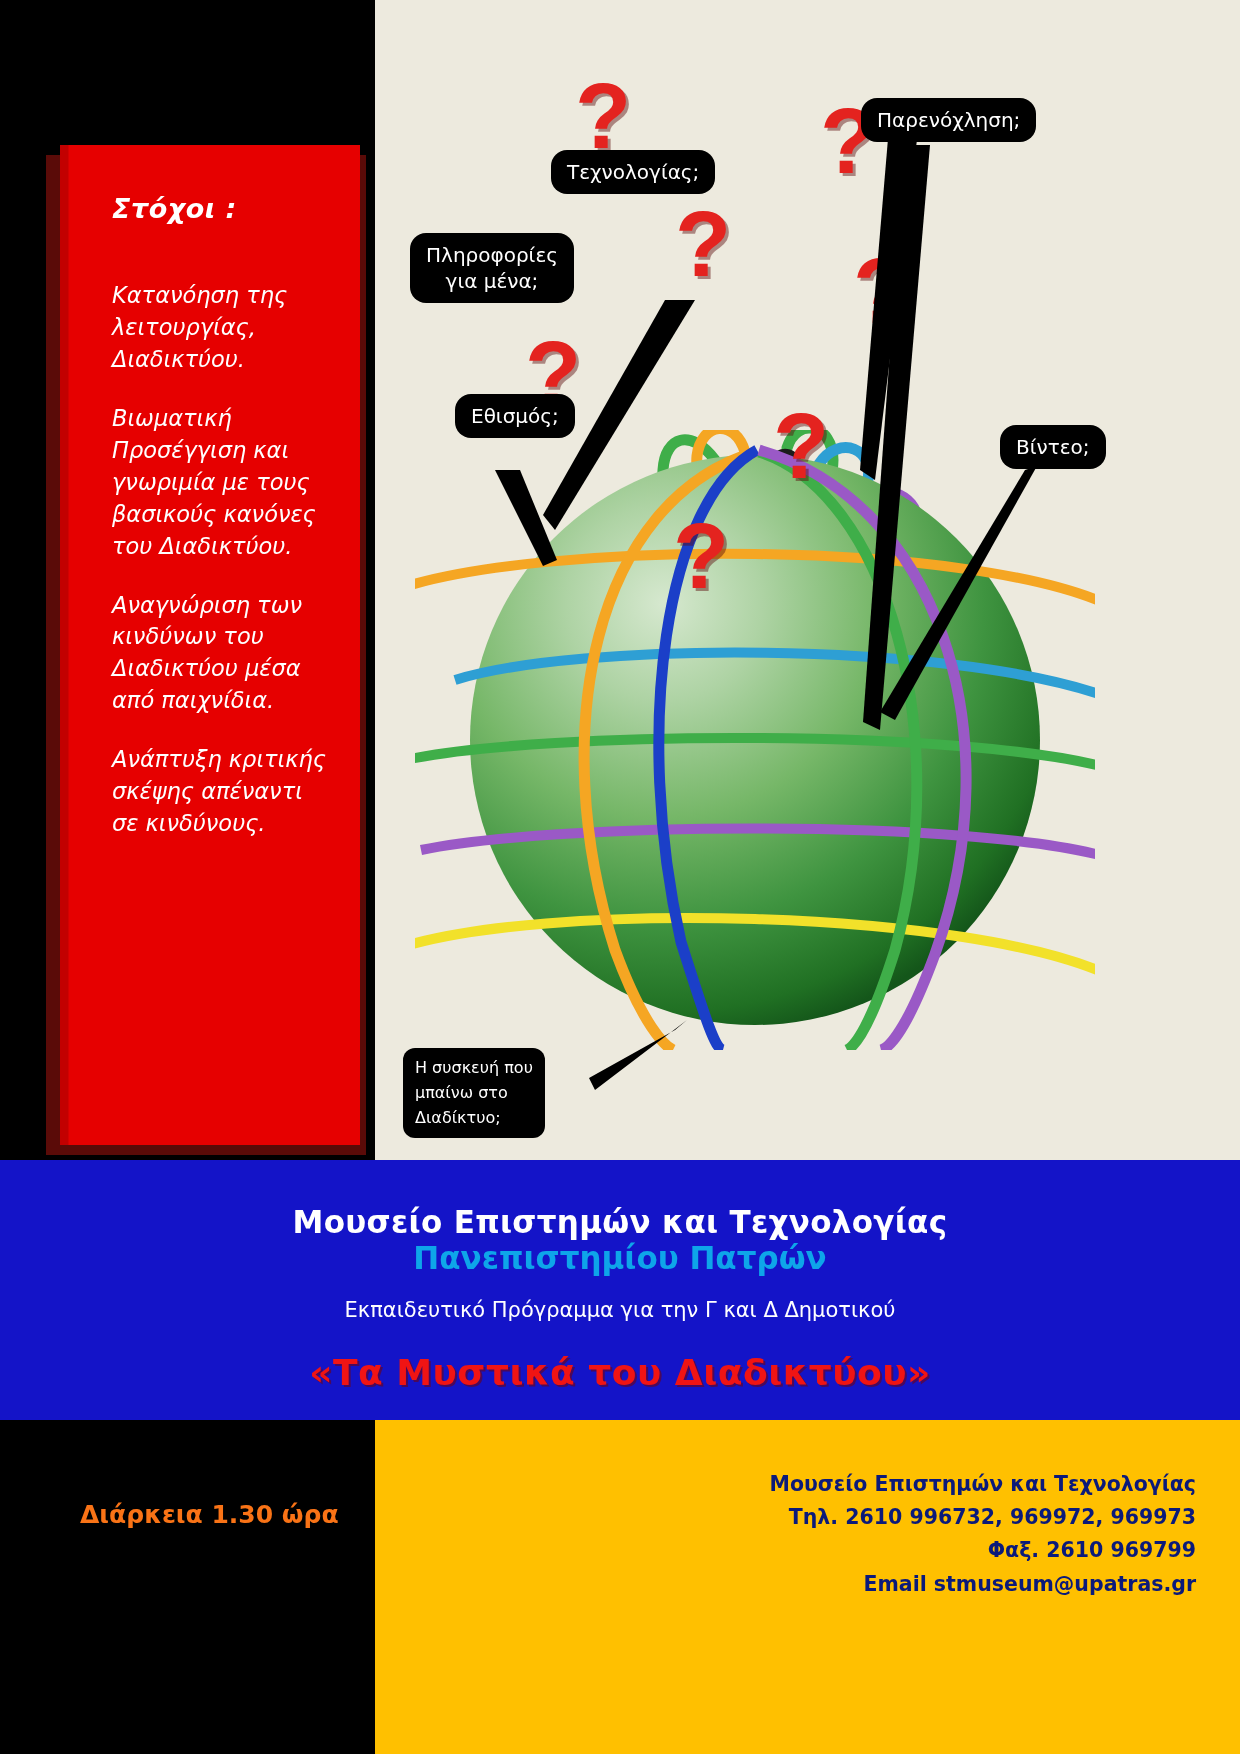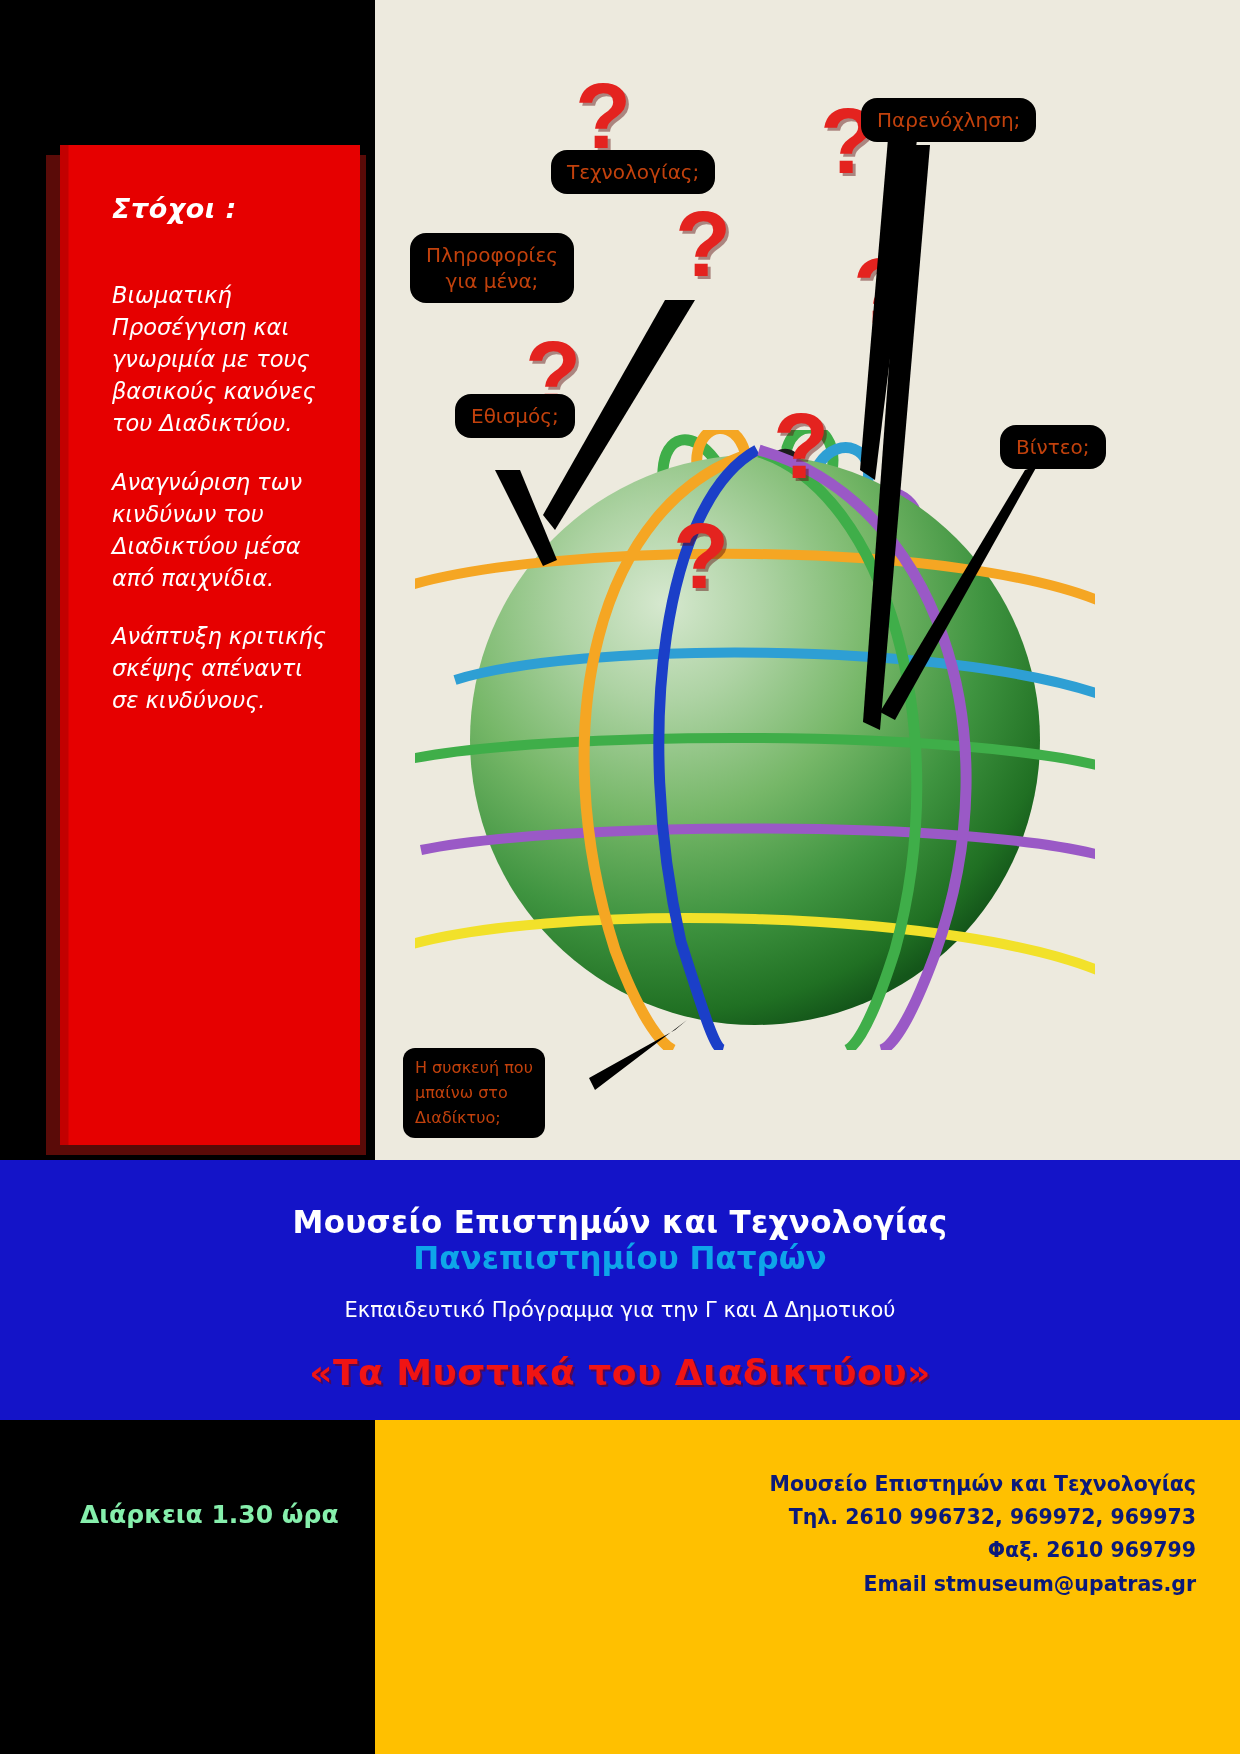--- a/index.html
+++ b/index.html
@@ -71,21 +71,21 @@
     font-family: "Liberation Sans", sans-serif;
     text-shadow: 3px 3px 0 rgba(90,10,10,.45);
     line-height: 1;
     user-select: none;
   }
 
   
   .bubble {
     position: absolute;
     background: #000000;
-    color: #c2410c;
+    color: #ffffff;
     border-radius: 16px;
     padding: 9px 16px;
     font-size: 20px;
     line-height: 1.3;
     white-space: pre-line;
     z-index: 40;
   }
   .bubble.small { font-size: 16px; border-radius: 12px; padding: 8px 12px; }
 
   
@@ -127,21 +127,21 @@
     font-size: 20.5px;
     font-weight: bold;
     line-height: 1.62;
   }
 
   
   #duration {
     position: absolute;
     left: 0; top: 1420px;
     width: 413px; height: 334px;
-    color: #86efac;
+    color: #f97316;
   }
   #duration span {
     position: absolute;
     left: 80px; top: 80px;
     font-size: 25px;
     font-weight: bold;
   }
 </style>
 </head>
 <body>
@@ -236,20 +236,21 @@
 
     <div class="bubble small" style="left:28px; top:1048px; line-height:1.55;">Η συσκευή που
 μπαίνω  στο
 Διαδίκτυο;</div>
   </div>
 
   <div id="goals-shadow"></div>
   <div id="goals-panel">
     <div class="pad">
       <div id="goals-title">Στόχοι :</div>
+      <p>Κατανόηση της λειτουργίας, Διαδικτύου.</p>
       <p>Βιωματική Προσέγγιση και γνωριμία με τους βασικούς κανόνες του Διαδικτύου.</p>
       <p>Αναγνώριση των  κινδύνων του Διαδικτύου μέσα από παιχνίδια.</p>
       <p>Ανάπτυξη κριτικής σκέψης απέναντι σε κινδύνους.</p>
     </div>
   </div>
 
   <div id="blue-band">
     <div id="org-line1">Μουσείο  Επιστημών και Τεχνολογίας</div>
     <div id="org-line2">Πανεπιστημίου Πατρών</div>
     <div id="program-line">Εκπαιδευτικό Πρόγραμμα για την Γ και Δ Δημοτικού</div>

